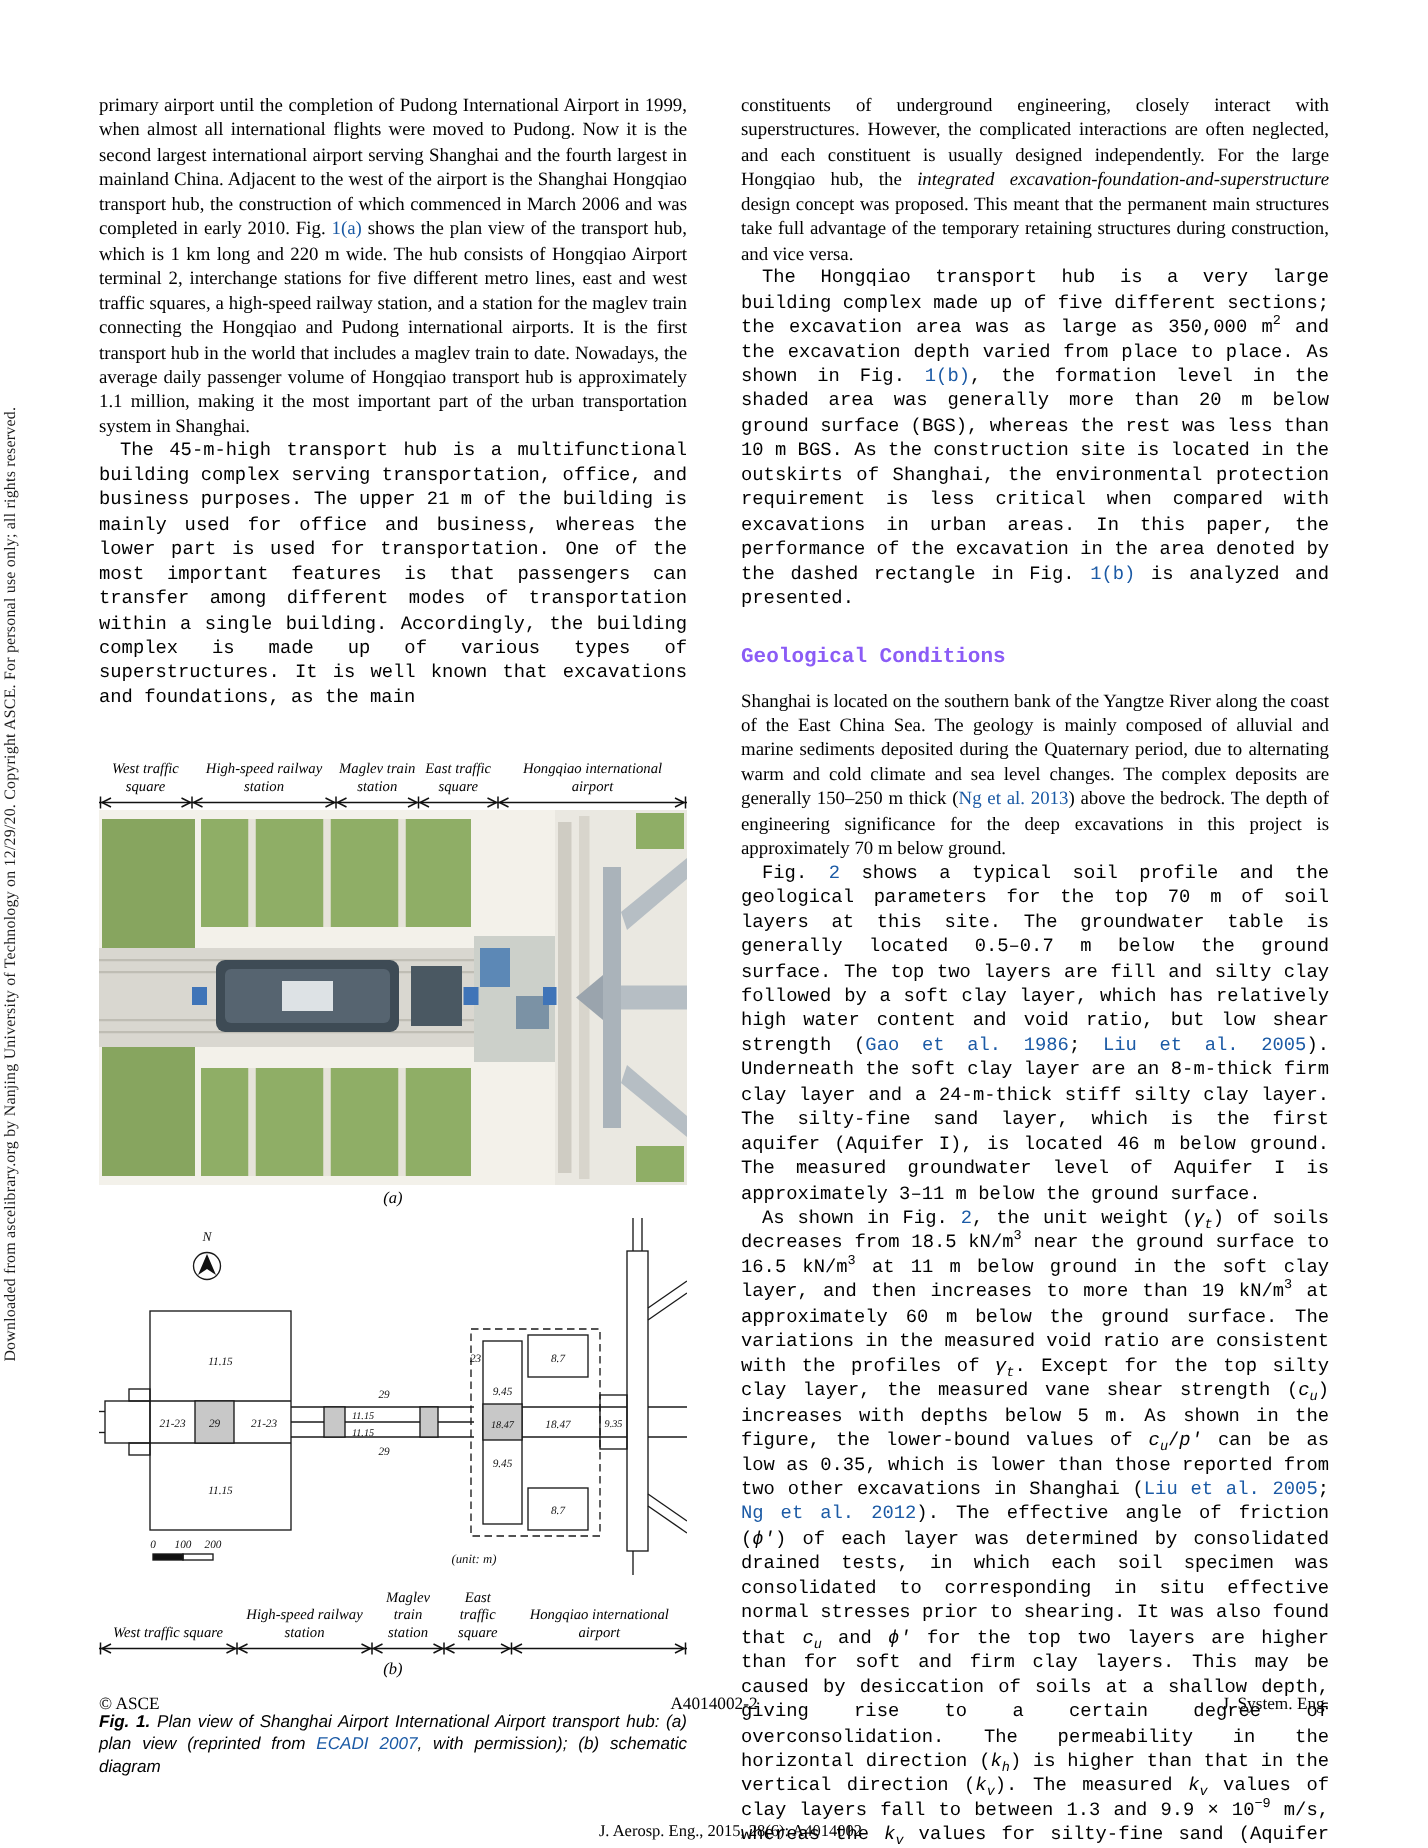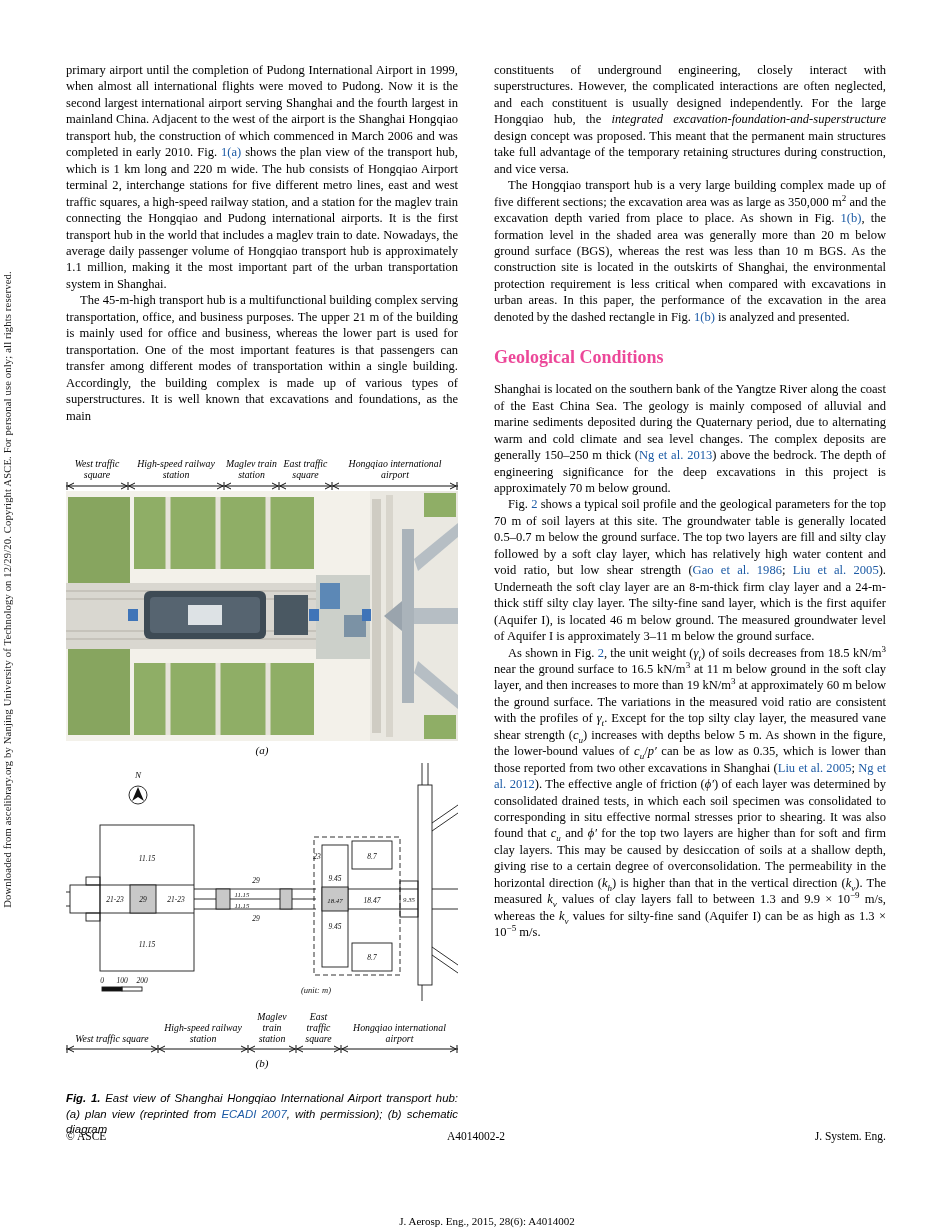--- a/index.html
+++ b/index.html
@@ -11,24 +11,24 @@
   }
   .watermark {
     position:absolute; left:2px; top:1042px; width:905px;
     transform:rotate(-90deg); transform-origin:0 0;
     font-size:10.6px; color:#1c1c1c; text-align:center; letter-spacing:0.15px;
     white-space:nowrap;
   }
   .content { position:absolute; left:66px; top:62px; width:820px; display:flex; gap:36px; }
   .col { width:392px; }
   .body-para { font-size:12.55px; line-height:16.45px; text-align:justify; }
-  .indent { text-indent:14px; }
+  .indent { text-indent:14px;font-family:Liberation Mono, monospace; }
   .section-heading {
-    font-family:Liberation Serif, serif; font-size:18px; font-weight:bold;
-    margin:22px 0 13px 0; color:#ec4899;
+    font-family:Liberation Mono, monospace; font-size:14px; font-weight:bold;
+    margin:22px 0 13px 0; color:#8b5cf6;
   }
   .lnk { color:#1b5aa5; cursor:pointer; }
   .it { font-style:italic; }
   .bd { font-weight:bold;margin-top:32px; }
   sup, sub { font-size:0.72em; line-height:0; }
   .fig1 { margin-top:34px;font-style:italic; }
   .labelrow {
     display:flex; align-items:flex-end;
     font-size:9.8px; line-height:11.3px; text-align:center;
   }
@@ -250,21 +250,21 @@
               <path d="M223 2 L229 5 L223 8"></path>
             <path d="M237 2 L231 5 L237 8"></path>
               <path d="M268 2 L274 5 L268 8"></path>
             <path d="M282 2 L276 5 L282 8"></path>
               <path d="M384 2 L390 5 L384 8"></path>
           </g>
         </svg>
 
         <div class="subtag">(b)</div>
 
-        <figcaption class="caption"><span class="bd">Fig. 1.</span><span> East view of Shanghai Hongqiao International Airport transport hub: (a) plan view (reprinted from </span><span class="lnk">ECADI 2007</span><span>, with permission); (b) schematic diagram</span></figcaption>
+        <figcaption class="caption"><span class="bd">Fig. 1.</span><span> Plan view of Shanghai Airport International Airport transport hub: (a) plan view (reprinted from </span><span class="lnk">ECADI 2007</span><span>, with permission); (b) schematic diagram</span></figcaption>
       </figure>
     </div>
 
     <div class="col">
       <p class="body-para"><span>constituents of underground engineering, closely interact with superstructures. However, the complicated interactions are often neglected, and each constituent is usually designed independently. For the large Hongqiao hub, the </span><span class="it">integrated excavation-foundation-and-superstructure</span><span> design concept was proposed. This meant that the permanent main structures take full advantage of the temporary retaining structures during construction, and vice versa.</span></p>
       <p class="body-para indent"><span>The Hongqiao transport hub is a very large building complex made up of five different sections; the excavation area was as large as 350,000 m</span><sup>2</sup><span> and the excavation depth varied from place to place. As shown in Fig. </span><span class="lnk">1(b)</span><span>, the formation level in the shaded area was generally more than 20 m below ground surface (BGS), whereas the rest was less than 10 m BGS. As the construction site is located in the outskirts of Shanghai, the environmental protection requirement is less critical when compared with excavations in urban areas. In this paper, the performance of the excavation in the area denoted by the dashed rectangle in Fig. </span><span class="lnk">1(b)</span><span> is analyzed and presented.</span></p>
 
       <h2 class="section-heading">Geological Conditions</h2>
       <p class="body-para"><span>Shanghai is located on the southern bank of the Yangtze River along the coast of the East China Sea. The geology is mainly composed of alluvial and marine sediments deposited during the Quaternary period, due to alternating warm and cold climate and sea level changes. The complex deposits are generally 150–250 m thick (</span><span class="lnk">Ng et al. 2013</span><span>) above the bedrock. The depth of engineering significance for the deep excavations in this project is approximately 70 m below ground.</span></p>
       <p class="body-para indent"><span>Fig. </span><span class="lnk">2</span><span> shows a typical soil profile and the geological parameters for the top 70 m of soil layers at this site. The groundwater table is generally located 0.5–0.7 m below the ground surface. The top two layers are fill and silty clay followed by a soft clay layer, which has relatively high water content and void ratio, but low shear strength (</span><span class="lnk">Gao et al. 1986</span><span>; </span><span class="lnk">Liu et al. 2005</span><span>). Underneath the soft clay layer are an 8-m-thick firm clay layer and a 24-m-thick stiff silty clay layer. The silty-fine sand layer, which is the first aquifer (Aquifer I), is located 46 m below ground. The measured groundwater level of Aquifer I is approximately 3–11 m below the ground surface.</span></p>

